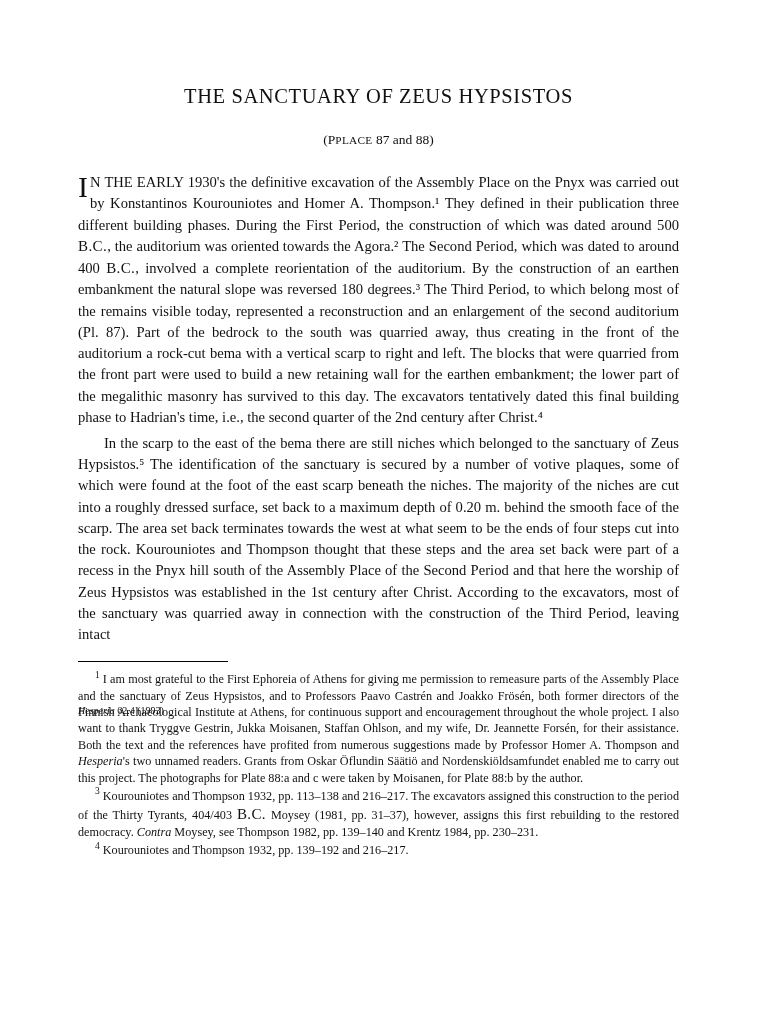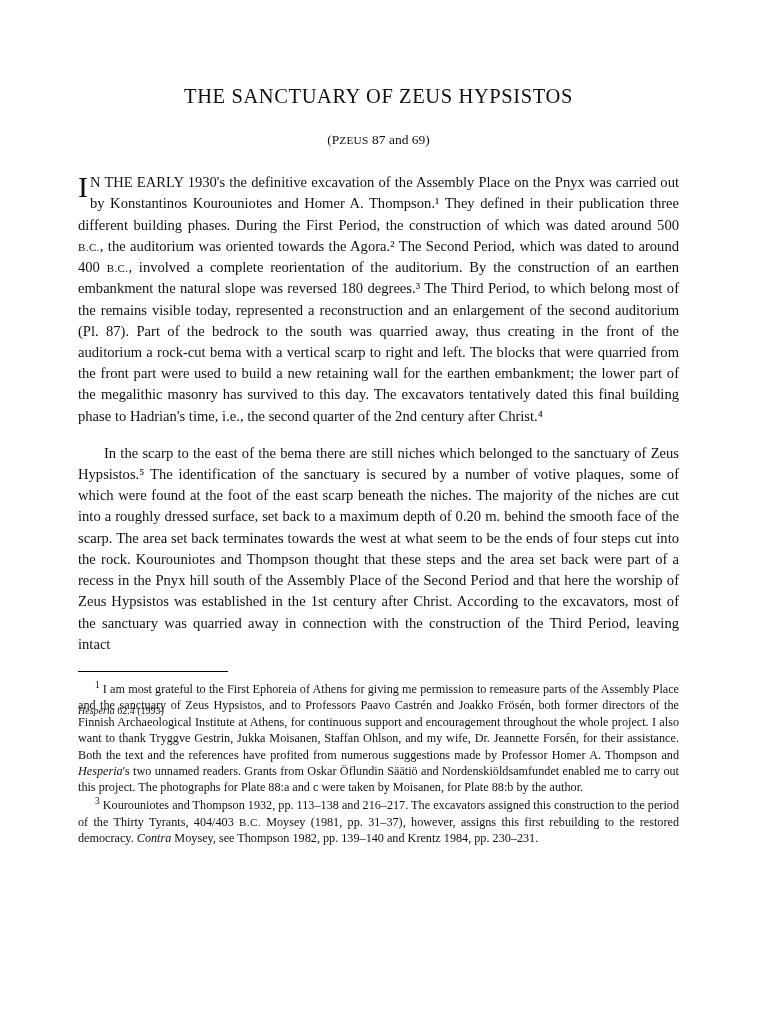--- a/index.html
+++ b/index.html
@@ -50,36 +50,36 @@
     text-align: justify;
     text-justify: inter-word;
     hyphens: none;
   }
   .para {
     margin: 0;
     text-indent: 0;
   }
   .para + .para {
     text-indent: 26px;
-    margin-top: 16px;
+    margin-top: 5px;
   }
   
   .dropcap {
     float: left;
     font-size: 30px;
     line-height: 0.93;
     padding-right: 2px;
     margin-top: 1px;
     font-family: "Liberation Serif", serif;
   }
   .sc {
     font-variant: small-caps;
   }
   .smallcaps-abbr {
-    font-size: 11px;
+    font-size: 15px;
     letter-spacing: 0.4px;
   }
   .rule {
     border: none;
     border-top: 1px solid #000;
     width: 150px;
     margin: 16px 0 0 0;
   }
   .notes {
     margin-top: 9px;
@@ -115,32 +115,33 @@
 </head>
 <body>
 
 <div class="page">
 
   <div class="title-block">
     <div class="title-line">THE SANCTUARY OF ZEUS HYPSISTOS</div>
   </div>
 
   <div class="plates">
-    <span>(P</span><span class="sc">ZEUS</span><span> 87 and 69)</span>
+    <span>(P</span><span class="sc">PLACE</span><span> 87 and 88)</span>
   </div>
 
   <div class="body-text">
     <p class="para"><span class="dropcap">I</span><span class="sc">N THE EARLY </span><span>1930's the definitive excavation of the Assembly Place on the Pnyx was carried out by Konstantinos Kourouniotes and Homer A. Thompson.¹ They defined in their publication three different building phases. During the First Period, the construction of which was dated around 500 <span class="smallcaps-abbr">B.C.</span>, the auditorium was oriented towards the Agora.² The Second Period, which was dated to around 400 <span class="smallcaps-abbr">B.C.</span>, involved a complete reorientation of the auditorium. By the construction of an earthen embankment the natural slope was reversed 180 degrees.³ The Third Period, to which belong most of the remains visible today, represented a reconstruction and an enlargement of the second auditorium (Pl. 87). Part of the bedrock to the south was quarried away, thus creating in the front of the auditorium a rock-cut bema with a vertical scarp to right and left. The blocks that were quarried from the front part were used to build a new retaining wall for the earthen embankment; the lower part of the megalithic masonry has survived to this day. The excavators tentatively dated this final building phase to Hadrian's time, i.e., the second quarter of the 2nd century after Christ.⁴</span></p>
     <p class="para">In the scarp to the east of the bema there are still niches which belonged to the sanctuary of Zeus Hypsistos.⁵ The identification of the sanctuary is secured by a number of votive plaques, some of which were found at the foot of the east scarp beneath the niches. The majority of the niches are cut into a roughly dressed surface, set back to a maximum depth of 0.20 m. behind the smooth face of the scarp. The area set back terminates towards the west at what seem to be the ends of four steps cut into the rock. Kourouniotes and Thompson thought that these steps and the area set back were part of a recess in the Pnyx hill south of the Assembly Place of the Second Period and that here the worship of Zeus Hypsistos was established in the 1st century after Christ. According to the excavators, most of the sanctuary was quarried away in connection with the construction of the Third Period, leaving intact</p>
   </div>
 
   <hr class="rule">
 
   <div class="notes">
     <p class="note"><span class="notenum">1</span><span>I am most grateful to the First Ephoreia of Athens for giving me permission to remeasure parts of the Assembly Place and the sanctuary of Zeus Hypsistos, and to Professors Paavo Castrén and Joakko Frösén, both former directors of the Finnish Archaeological Institute at Athens, for continuous support and encouragement throughout the whole project. I also want to thank Tryggve Gestrin, Jukka Moisanen, Staffan Ohlson, and my wife, Dr. Jeannette Forsén, for their assistance. Both the text and the references have profited from numerous suggestions made by Professor Homer A. Thompson and <i>Hesperia</i>'s two unnamed readers. Grants from Oskar Öflundin Säätiö and Nordenskiöldsamfundet enabled me to carry out this project. The photographs for Plate 88:a and c were taken by Moisanen, for Plate 88:b by the author.</span></p>
     <p class="note"><span class="notenum">3</span><span>Kourouniotes and Thompson 1932, pp. 113–138 and 216–217. The excavators assigned this construction to the period of the Thirty Tyrants, 404/403 <span class="smallcaps-abbr">B.C.</span> Moysey (1981, pp. 31–37), however, assigns this first rebuilding to the restored democracy. <i>Contra</i> Moysey, see Thompson 1982, pp. 139–140 and Krentz 1984, pp. 230–231.</span></p>
+    <p class="note"><span class="notenum">4</span><span>Kourouniotes and Thompson 1932, pp. 139–192 and 216–217.</span></p>
   </div>
 
   <div class="footer">
     <span>Hesperia</span><span class="nonital"> 62.4 (1993)</span>
   </div>
 
 </div>
 
 </body></html>

